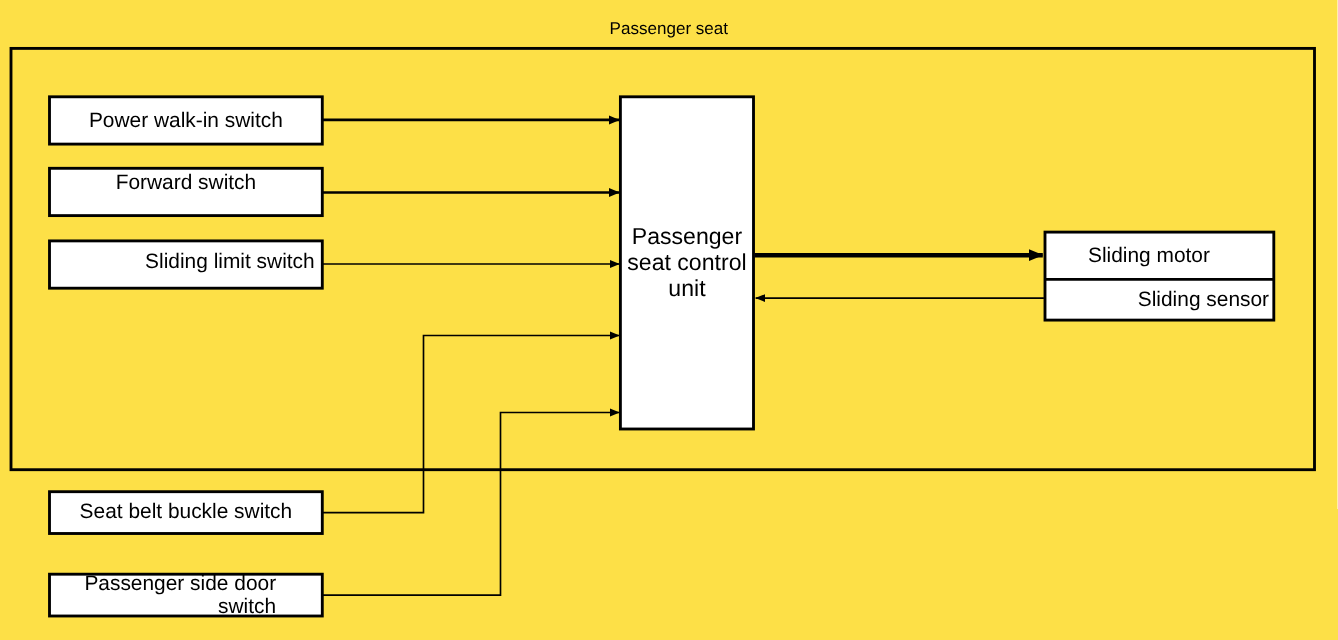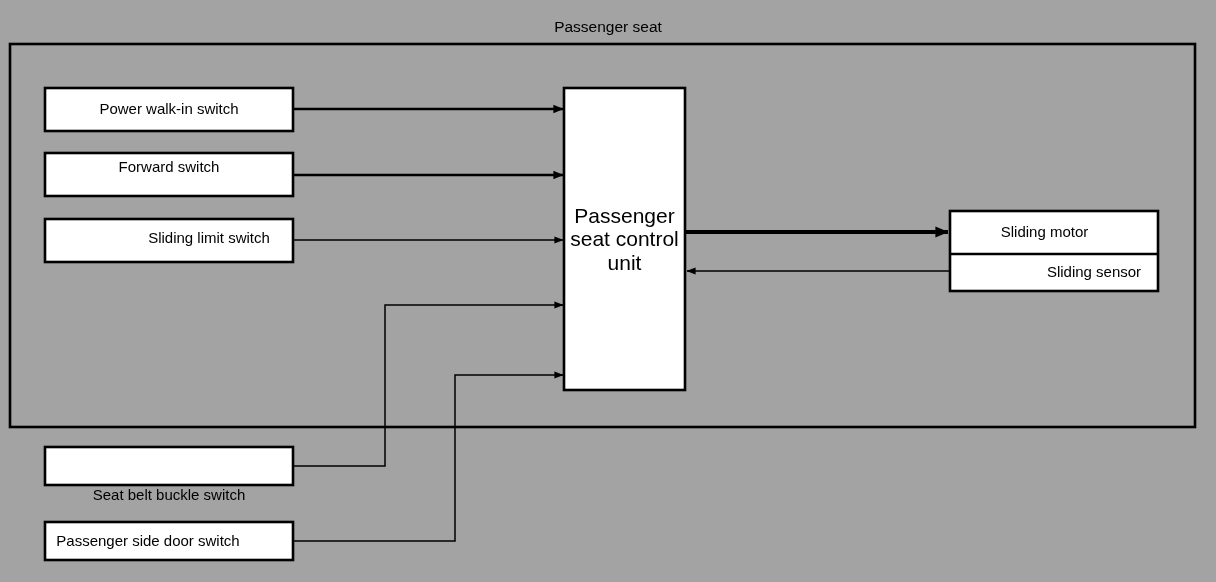--- a/index.html
+++ b/index.html
@@ -4,21 +4,21 @@
 <style>
   html, body {
     margin: 0;
     padding: 0;
     background: #ffffff;
   }
   #canvas {
     position: relative;
     width: 1216px;
     height: 582px;
-    background: #a3a3a3;
+    background: #fde047;
     font-family: "Liberation Sans", sans-serif;
     overflow: hidden;
   }
   #svg-layer {
     position: absolute;
     left: 0;
     top: 0;
     width: 1216px;
     height: 582px;
   }
@@ -35,21 +35,21 @@
   }
   #diagram-title {
     left: 0;
     top: 16px;
     width: 1216px;
     height: 22px;
     font-size: 15.5px;
     font-weight: normal;
   }
   .box-label {
-    font-size: 15px;
+    font-size: 19px;
     text-align: right;
   }
   .ecu-label {
     font-size: 21px;
   }
 </style>
 </head>
 <body>
 
 <div id="canvas">
@@ -97,21 +97,21 @@
 
     <line x1="949" y1="271" x2="687" y2="271" stroke="#000000" stroke-width="1.6" marker-end="url(#arrow-thin)"></line>
   </svg>
 
   <div class="lbl box-label" style="left:45px; top:88px; width:248px; height:43px;">Power walk-in switch</div>
 
   <div class="lbl box-label" style="left:45px; top:153px; width:248px; height:28px;">Forward switch</div>
 
   <div class="lbl box-label" style="left:45px; top:219px; width:248px; height:39px;margin-left:40px;">Sliding limit switch</div>
 
-  <div class="lbl box-label" style="left:45px; top:447px; width:248px; height:38px;margin-top:29px;">Seat belt buckle switch</div>
+  <div class="lbl box-label" style="left:45px; top:447px; width:248px; height:38px;">Seat belt buckle switch</div>
 
   <div class="lbl box-label" style="left:45px; top:522px; width:206px; height:38px;">Passenger side door switch</div>
 
   <div class="lbl ecu-label" style="left:564px; top:88px; width:121px; height:302px;">Passenger
 seat control
 unit</div>
 
   <div class="lbl box-label" style="left:950px; top:211px; width:189px; height:43px;">Sliding motor</div>
 
   <div class="lbl box-label" style="left:950px; top:254px; width:208px; height:37px;padding-left:40px;">Sliding sensor</div>

